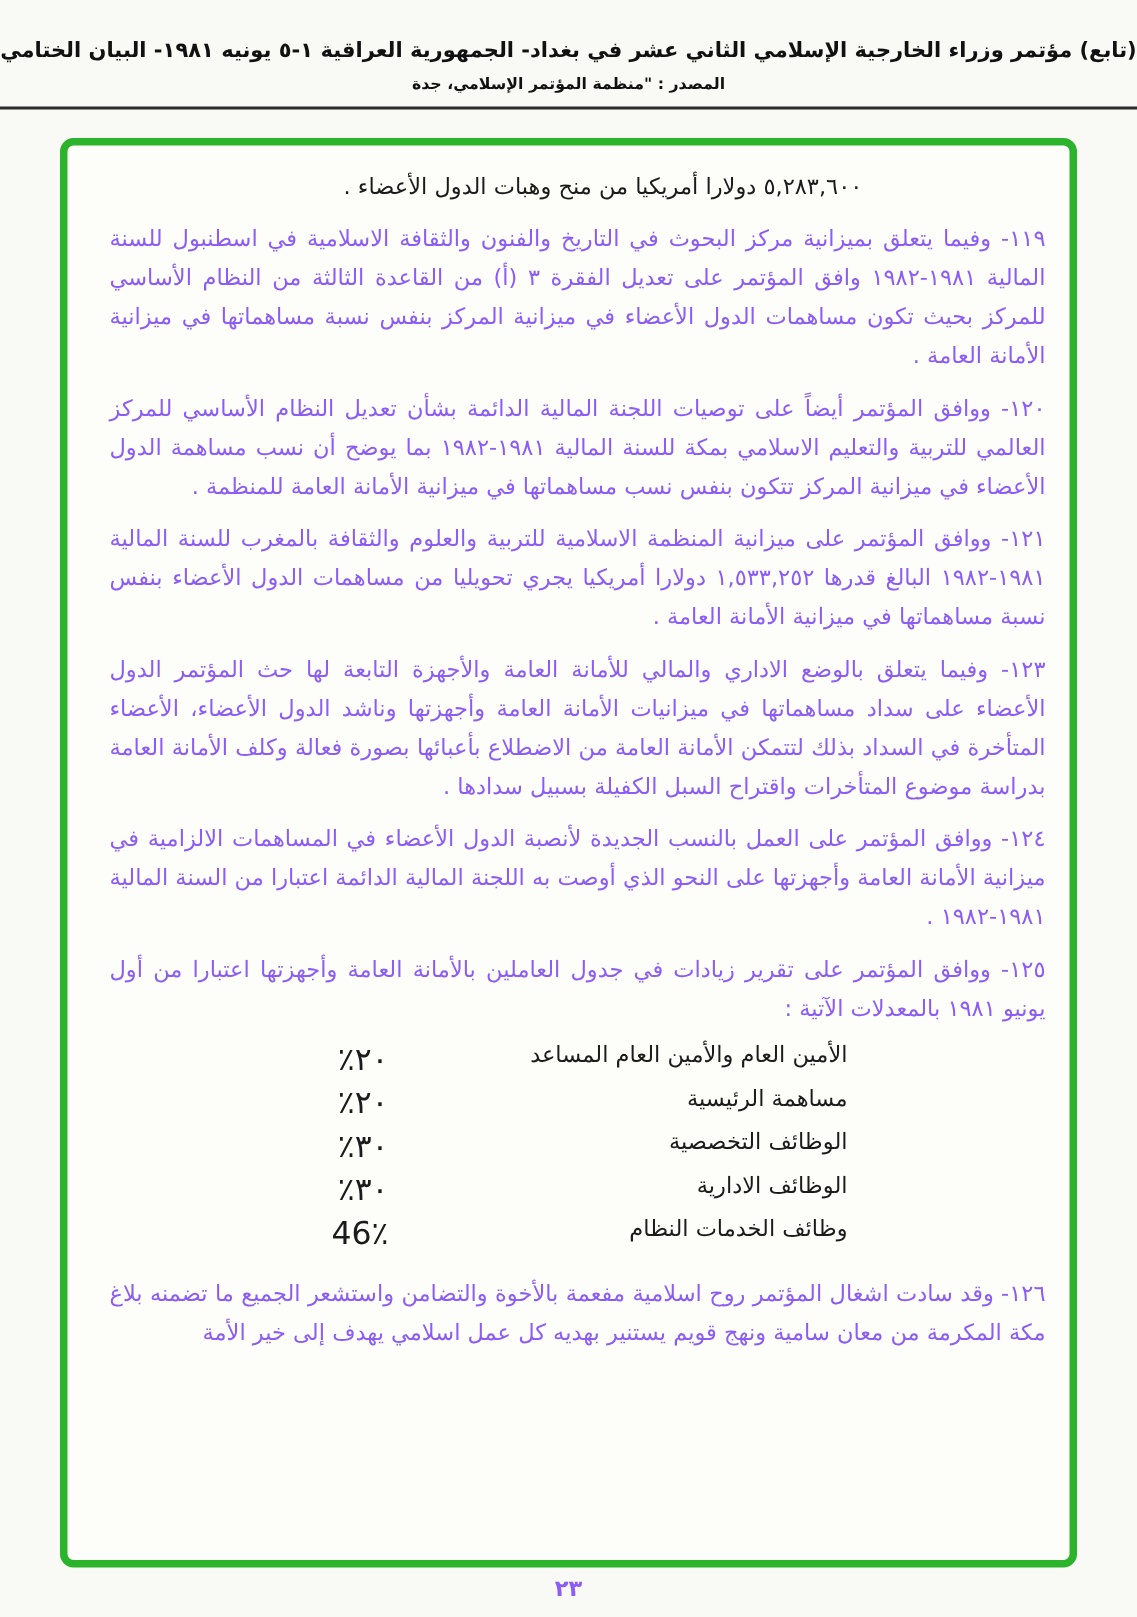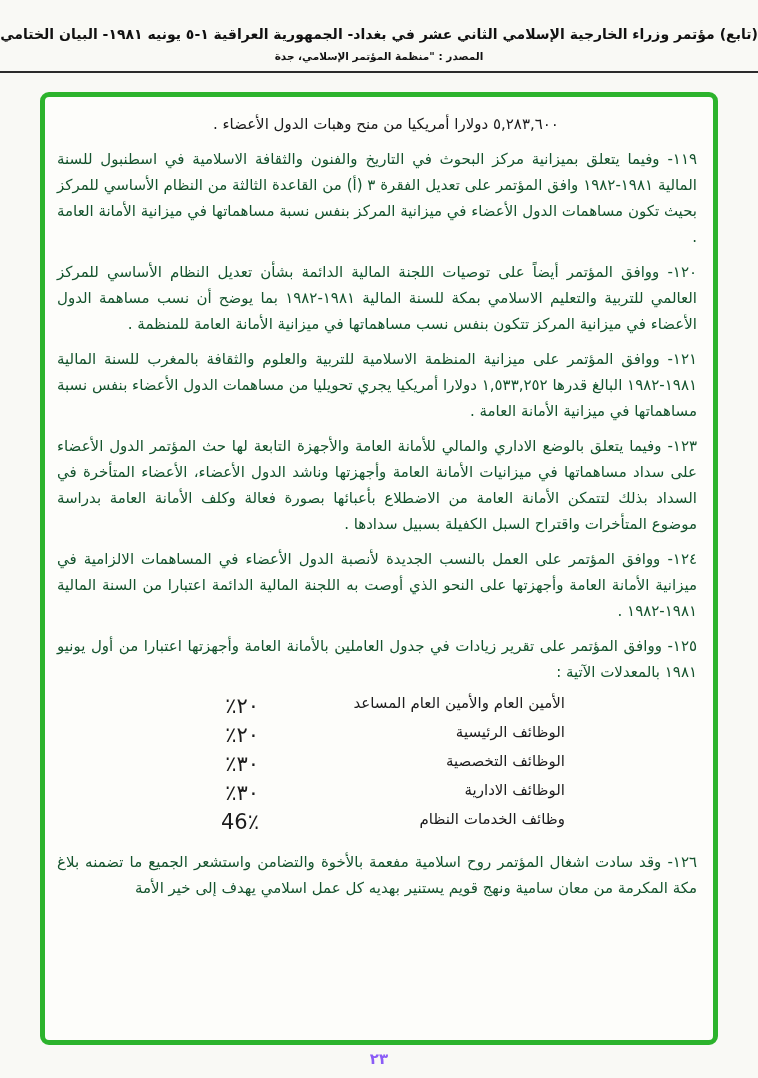--- a/index.html
+++ b/index.html
@@ -36,42 +36,42 @@
   
   .frame {
     position: absolute;
     top: 92px;
     left: 40px;
     width: 678px;
     height: 953px;
     border: 5px solid #2cb32c;
     border-radius: 9px;
     background: #fdfdfa;
-    padding: 14px 16px 0 12px;
+    padding: 14px 16px 0 28px;
     direction: rtl;
     overflow: hidden;
   }
 
   .cont {
     direction: ltr;
     text-align: left;
     padding-left: 156px;
     font-size: 15px;
     line-height: 26px;
     margin-bottom: 9px;
     unicode-bidi: plaintext;
     direction: ltr;
   }
 
   .para {
     font-size: 15px;
     line-height: 26px;
     text-align: justify;
     margin-bottom: 9px;
-    color: #14532d;
+    color: #8b5cf6;
   }
 
   
   .rates { margin: 4px 0 10px 0; }
   .rate-row { position: relative; height: 29px; }
   .rate-label {
     position: absolute;
     right: 132px;
     top: 0;
     font-size: 15px;
@@ -119,21 +119,21 @@
     <p class="para">١٢٣- وفيما يتعلق بالوضع الاداري والمالي للأمانة العامة والأجهزة التابعة لها حث المؤتمر الدول الأعضاء على سداد مساهماتها في ميزانيات الأمانة العامة وأجهزتها وناشد الدول الأعضاء، الأعضاء المتأخرة في السداد بذلك لتتمكن الأمانة العامة من الاضطلاع بأعبائها بصورة فعالة وكلف الأمانة العامة بدراسة موضوع المتأخرات واقتراح السبل الكفيلة بسبيل سدادها .</p>
     <p class="para">١٢٤- ووافق المؤتمر على العمل بالنسب الجديدة لأنصبة الدول الأعضاء في المساهمات الالزامية في ميزانية الأمانة العامة وأجهزتها على النحو الذي أوصت به اللجنة المالية الدائمة اعتبارا من السنة المالية ١٩٨١-١٩٨٢ .</p>
     <p class="para">١٢٥- ووافق المؤتمر على تقرير زيادات في جدول العاملين بالأمانة العامة وأجهزتها اعتبارا من أول يونيو ١٩٨١ بالمعدلات الآتية :</p>
 
     <div class="rates">
       <div class="rate-row">
         <span class="rate-label">الأمين العام والأمين العام المساعد</span>
         <span class="rate-value">٢٠٪</span>
       </div>
       <div class="rate-row">
-        <span class="rate-label">الوظائف الرئيسية</span>
+        <span class="rate-label">مساهمة الرئيسية</span>
         <span class="rate-value">٢٠٪</span>
       </div>
       <div class="rate-row">
         <span class="rate-label">الوظائف التخصصية</span>
         <span class="rate-value">٣٠٪</span>
       </div>
       <div class="rate-row">
         <span class="rate-label">الوظائف الادارية</span>
         <span class="rate-value">٣٠٪</span>
       </div>

